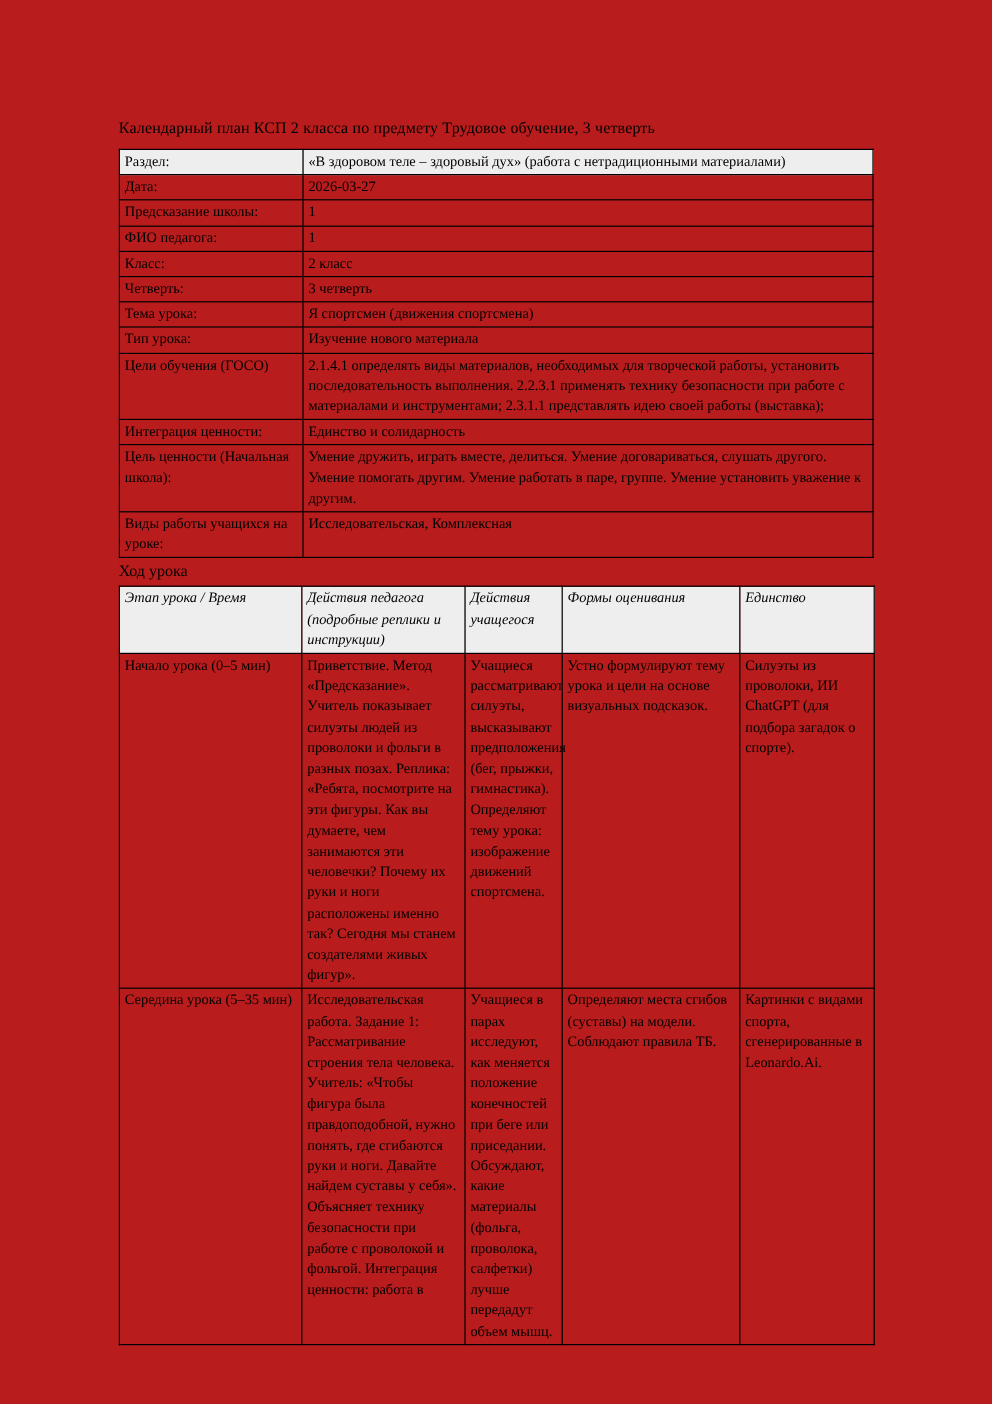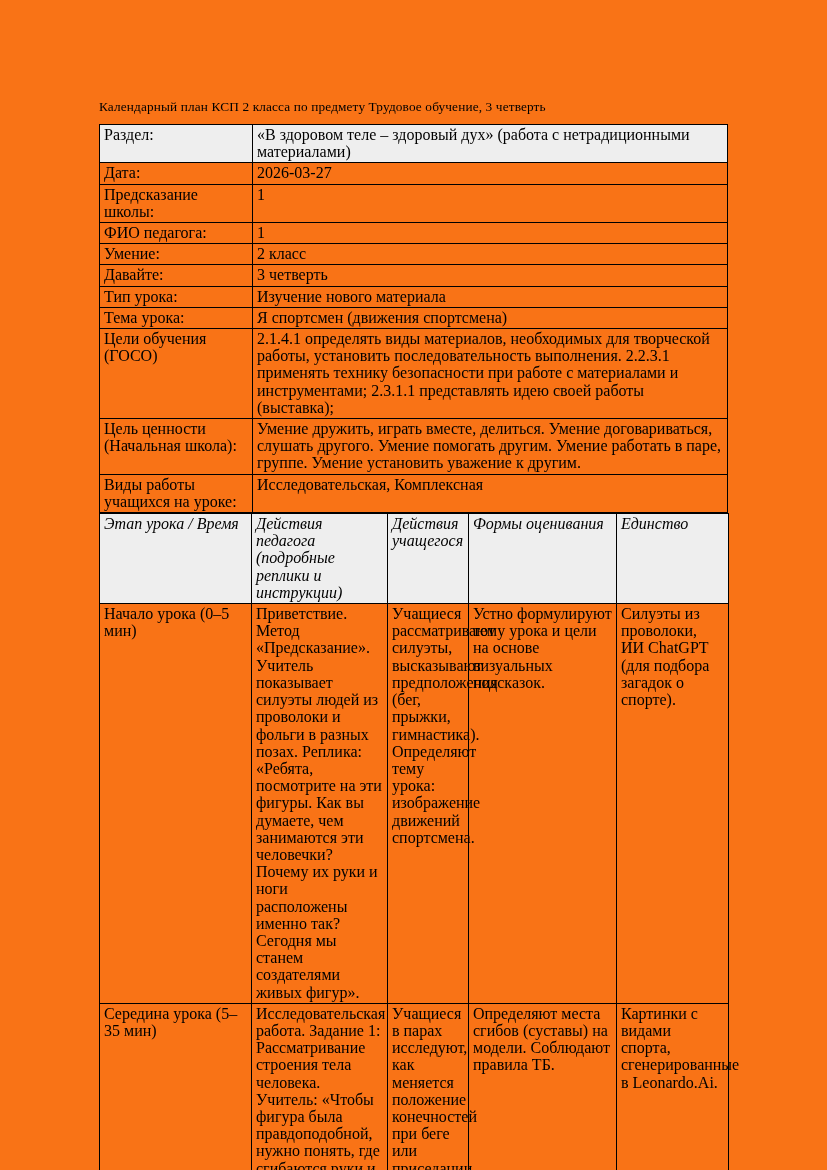--- a/index.html
+++ b/index.html
@@ -15,21 +15,21 @@
     font-family: "Liberation Serif", "DejaVu Serif", serif;
     color: #000000;
     position: relative;
   }
   .page {
     position: absolute;
     left: 0;
     top: 0;
     width: 827px;
     height: 1170px;
-    background: #f97316;
+    background: #b91c1c;
   }
   .content {
     position: absolute;
     left: 99px;
     top: 98px;
     width: 629px;
   }
   .doc-title {
     font-size: 13.3px;
     line-height: 17px;
@@ -39,21 +39,21 @@
   .section-label {
     font-size: 13.3px;
     line-height: 16px;
     margin: 3px 0 4px 0;
   }
 
   table.doc-table {
     border-collapse: collapse;
     width: 629px;
     table-layout: fixed;
-    font-size: 16px;
+    font-size: 12px;
   }
   table.doc-table td,
   table.doc-table th {
     border: 1px solid #000000;
     vertical-align: top;
     padding: 1px 4px 2px 4px;
     line-height: 17.2px;
     font-weight: normal;
     text-align: left;
   }
@@ -104,50 +104,55 @@
         </tr>
         <tr>
           <td>Предсказание школы:</td>
           <td>1</td>
         </tr>
         <tr>
           <td>ФИО педагога:</td>
           <td>1</td>
         </tr>
         <tr>
-          <td>Умение:</td>
+          <td>Класс:</td>
           <td>2 класс</td>
         </tr>
         <tr>
-          <td>Давайте:</td>
+          <td>Четверть:</td>
           <td>3 четверть</td>
+        </tr>
+        <tr>
+          <td>Тема урока:</td>
+          <td>Я спортсмен (движения спортсмена)</td>
         </tr>
         <tr>
           <td>Тип урока:</td>
           <td>Изучение нового материала</td>
         </tr>
         <tr>
-          <td>Тема урока:</td>
-          <td>Я спортсмен (движения спортсмена)</td>
+          <td>Цели обучения (ГОСО)</td>
+          <td>2.1.4.1 определять виды материалов, необходимых для творческой работы, установить последовательность выполнения. 2.2.3.1 применять технику безопасности при работе с материалами и инструментами; 2.3.1.1 представлять идею своей работы (выставка);</td>
         </tr>
         <tr>
-          <td>Цели обучения (ГОСО)</td>
-          <td>2.1.4.1 определять виды материалов, необходимых для творческой работы, установить последовательность выполнения. 2.2.3.1 применять технику безопасности при работе с материалами и инструментами; 2.3.1.1 представлять идею своей работы (выставка);</td>
+          <td>Интеграция ценности:</td>
+          <td>Единство и солидарность</td>
         </tr>
         <tr>
           <td>Цель ценности (Начальная школа):</td>
           <td>Умение дружить, играть вместе, делиться. Умение договариваться, слушать другого. Умение помогать другим. Умение работать в паре, группе. Умение установить уважение к другим.</td>
         </tr>
         <tr>
           <td>Виды работы учащихся на уроке:</td>
           <td>Исследовательская, Комплексная</td>
         </tr>
       </tbody>
     </table>
 
+    <div class="section-label">Ход урока</div>
 
     <table class="doc-table plan-table">
       <colgroup>
         <col class="c1">
           <col class="c2">
           <col class="c3">
           <col class="c4">
           <col class="c5">
       </colgroup>
       <thead>

